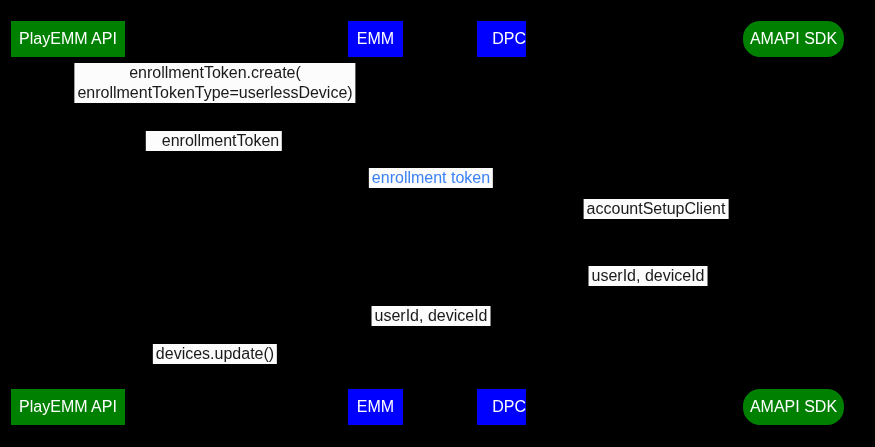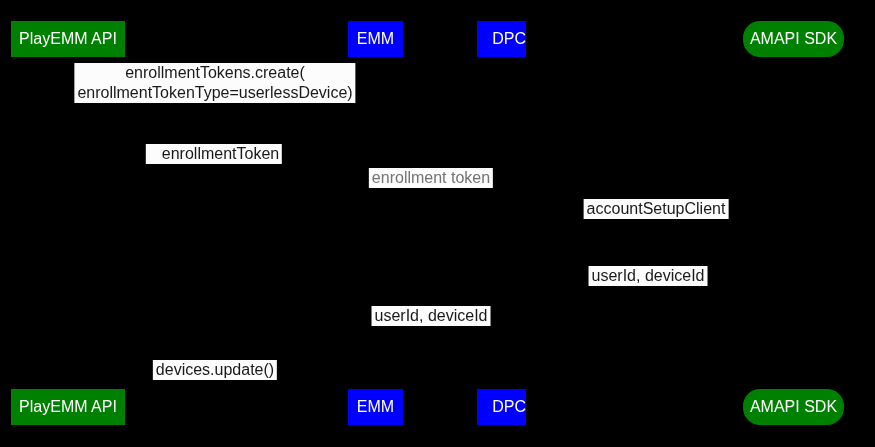--- a/index.html
+++ b/index.html
@@ -40,21 +40,21 @@
     transform: translateX(-50%);
     background: #fcfcfc;
     color: #1a1a1a;
     font-size: 16px;
     line-height: 20px;
     padding: 0 3px;
     text-align: center;
     white-space: nowrap;
   }
   .m0 { left: 215px; top: 63px; }
-  .m1 { left: 214px; top: 144px; padding-left: 16px; }
+  .m1 { left: 214px; top: 131px; padding-left: 16px; }
   .m2 { left: 431px; top: 168px; }
   .m3 { left: 648px; top: 199px; }
   .m4 { left: 648px; top: 266px; }
   .m5 { left: 431px; top: 306px; }
   .m6 { left: 215px; top: 344px; }
 </style>
 </head>
 <body>
 
 <div class="diagram" style="background: rgb(0, 0, 0);">
@@ -66,45 +66,45 @@
     <span>EMM</span>
   </div>
   <div class="actor row-top pos-dpc" style="background: rgb(0, 0, 255); color: rgb(255, 255, 255);">
     <span>DPC</span>
   </div>
   <div class="actor row-top pos-amapi" style="background: rgb(0, 128, 0); color: rgb(255, 255, 255);">
     <span>AMAPI SDK</span>
   </div>
 
   <div class="msg m0" style="background: rgb(252, 252, 252); color: rgb(26, 26, 26);">
-    <div>enrollmentTokens.create(</div>
+    <div>enrollmentToken.create(</div>
     <div>enrollmentTokenType=userlessDevice)</div>
   </div>
 
   <div class="msg m1" style="background: rgb(252, 252, 252); color: rgb(26, 26, 26);">
     <div>enrollmentToken</div>
   </div>
 
-  <div class="msg m2" style="background: rgb(252, 252, 252); color: #737373;">
+  <div class="msg m2" style="background: rgb(252, 252, 252); color: #3b82f6;">
     <div>enrollment token</div>
   </div>
 
   <div class="msg m3" style="background: rgb(252, 252, 252); color: rgb(26, 26, 26); margin-left: 8px;">
     <div>accountSetupClient</div>
   </div>
 
   <div class="msg m4" style="background: rgb(252, 252, 252); color: rgb(26, 26, 26);">
     <div>userId, deviceId</div>
   </div>
 
   <div class="msg m5" style="background: rgb(252, 252, 252); color: rgb(26, 26, 26);">
     <div>userId, deviceId</div>
   </div>
 
-  <div class="msg m6" style="background: rgb(252, 252, 252); color: rgb(26, 26, 26); margin-top: 16px;">
+  <div class="msg m6" style="background: rgb(252, 252, 252); color: rgb(26, 26, 26);">
     <div>devices.update()</div>
   </div>
 
   <div class="actor row-bottom pos-playemm" style="background: rgb(0, 128, 0); color: rgb(255, 255, 255);">
     <span>PlayEMM API</span>
   </div>
   <div class="actor row-bottom pos-emm" style="background: rgb(0, 0, 255); color: rgb(255, 255, 255);">
     <span>EMM</span>
   </div>
   <div class="actor row-bottom pos-dpc" style="background: rgb(0, 0, 255); color: rgb(255, 255, 255);">

